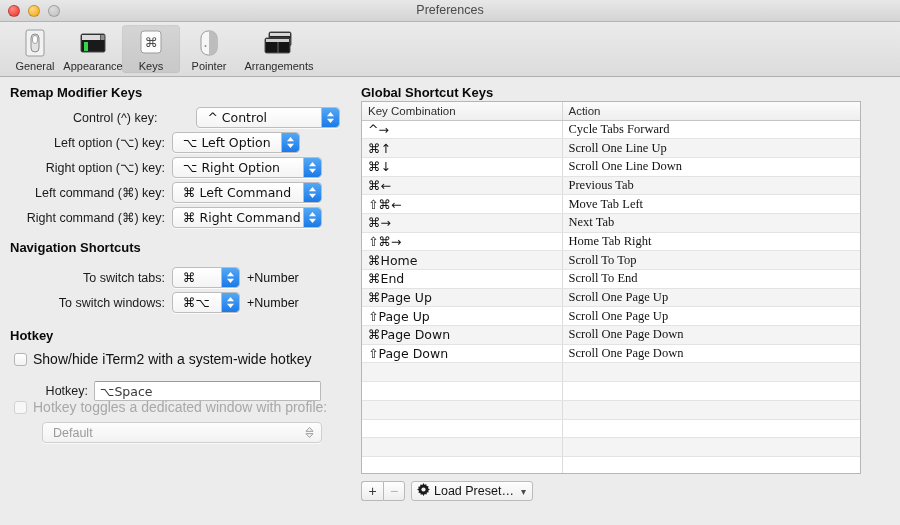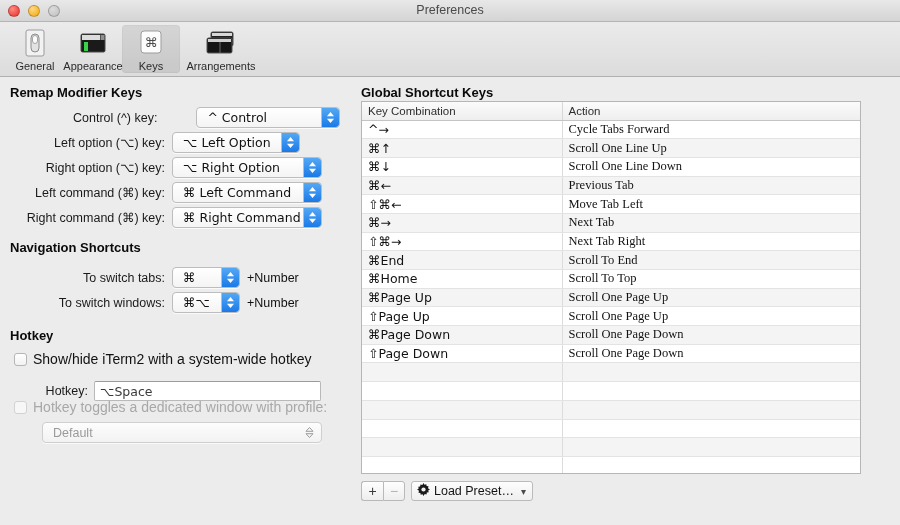--- a/index.html
+++ b/index.html
@@ -322,20 +322,30 @@
     <div class="tb-item selected">
       <span class="tb-icon">
         <svg width="30" height="30" viewBox="0 0 30 30">
           <rect x="5" y="3" width="20" height="22" rx="3" fill="#fcfcfc" stroke="#9d9d9d"></rect>
           <text x="15" y="19" font-size="13" text-anchor="middle" fill="#4a4a4a" font-family="DejaVu Sans, sans-serif">⌘</text>
         </svg>
       </span>
       <span class="tb-label">Keys</span>
     </div>
 
+    <div class="tb-item">
+      <span class="tb-icon">
+        <svg width="30" height="30" viewBox="0 0 30 30">
+          <rect x="7" y="3" width="16" height="24" rx="7" fill="#f6f6f6" stroke="#9b9b9b"></rect>
+          <path d="M15 3h1a7 7 0 0 1 7 7v10a7 7 0 0 1-7 7h-1z" fill="#bdbdbd"></path>
+          <circle cx="11.5" cy="18" r="1" fill="#8e8e8e"></circle>
+        </svg>
+      </span>
+      <span class="tb-label">Pointer</span>
+    </div>
 
     <div class="tb-item wide">
       <span class="tb-icon">
         <svg width="32" height="30" viewBox="0 0 32 30">
           <rect x="6" y="4" width="22" height="14" rx="1.5" fill="#202020" stroke="#4e4e4e"></rect>
           <rect x="7" y="5" width="20" height="3" fill="#d8d8d8"></rect>
           <rect x="2" y="10" width="25" height="15" rx="1.5" fill="#141414" stroke="#545454"></rect>
           <rect x="3" y="11" width="23" height="3" fill="#cfcfcf"></rect>
           <line x1="15" y1="14" x2="15" y2="25" stroke="#6a6a6a"></line>
         </svg>
@@ -523,29 +533,29 @@
               <tr>
                 <td class="col-key mac-sym">⇧⌘←</td>
                 <td>Move Tab Left</td>
               </tr>
               <tr>
                 <td class="col-key mac-sym">⌘→</td>
                 <td>Next Tab</td>
               </tr>
               <tr>
                 <td class="col-key mac-sym">⇧⌘→</td>
-                <td>Next Tab Right</td>
+                <td>Home Tab Right</td>
+              </tr>
+              <tr>
+                <td class="col-key mac-sym">⌘Home</td>
+                <td>Scroll To Top</td>
               </tr>
               <tr>
                 <td class="col-key mac-sym">⌘End</td>
                 <td>Scroll To End</td>
-              </tr>
-              <tr>
-                <td class="col-key mac-sym">⌘Home</td>
-                <td>Scroll To Top</td>
               </tr>
               <tr>
                 <td class="col-key mac-sym">⌘Page Up</td>
                 <td>Scroll One Page Up</td>
               </tr>
               <tr>
                 <td class="col-key mac-sym">⇧Page Up</td>
                 <td>Scroll One Page Up</td>
               </tr>
               <tr>

